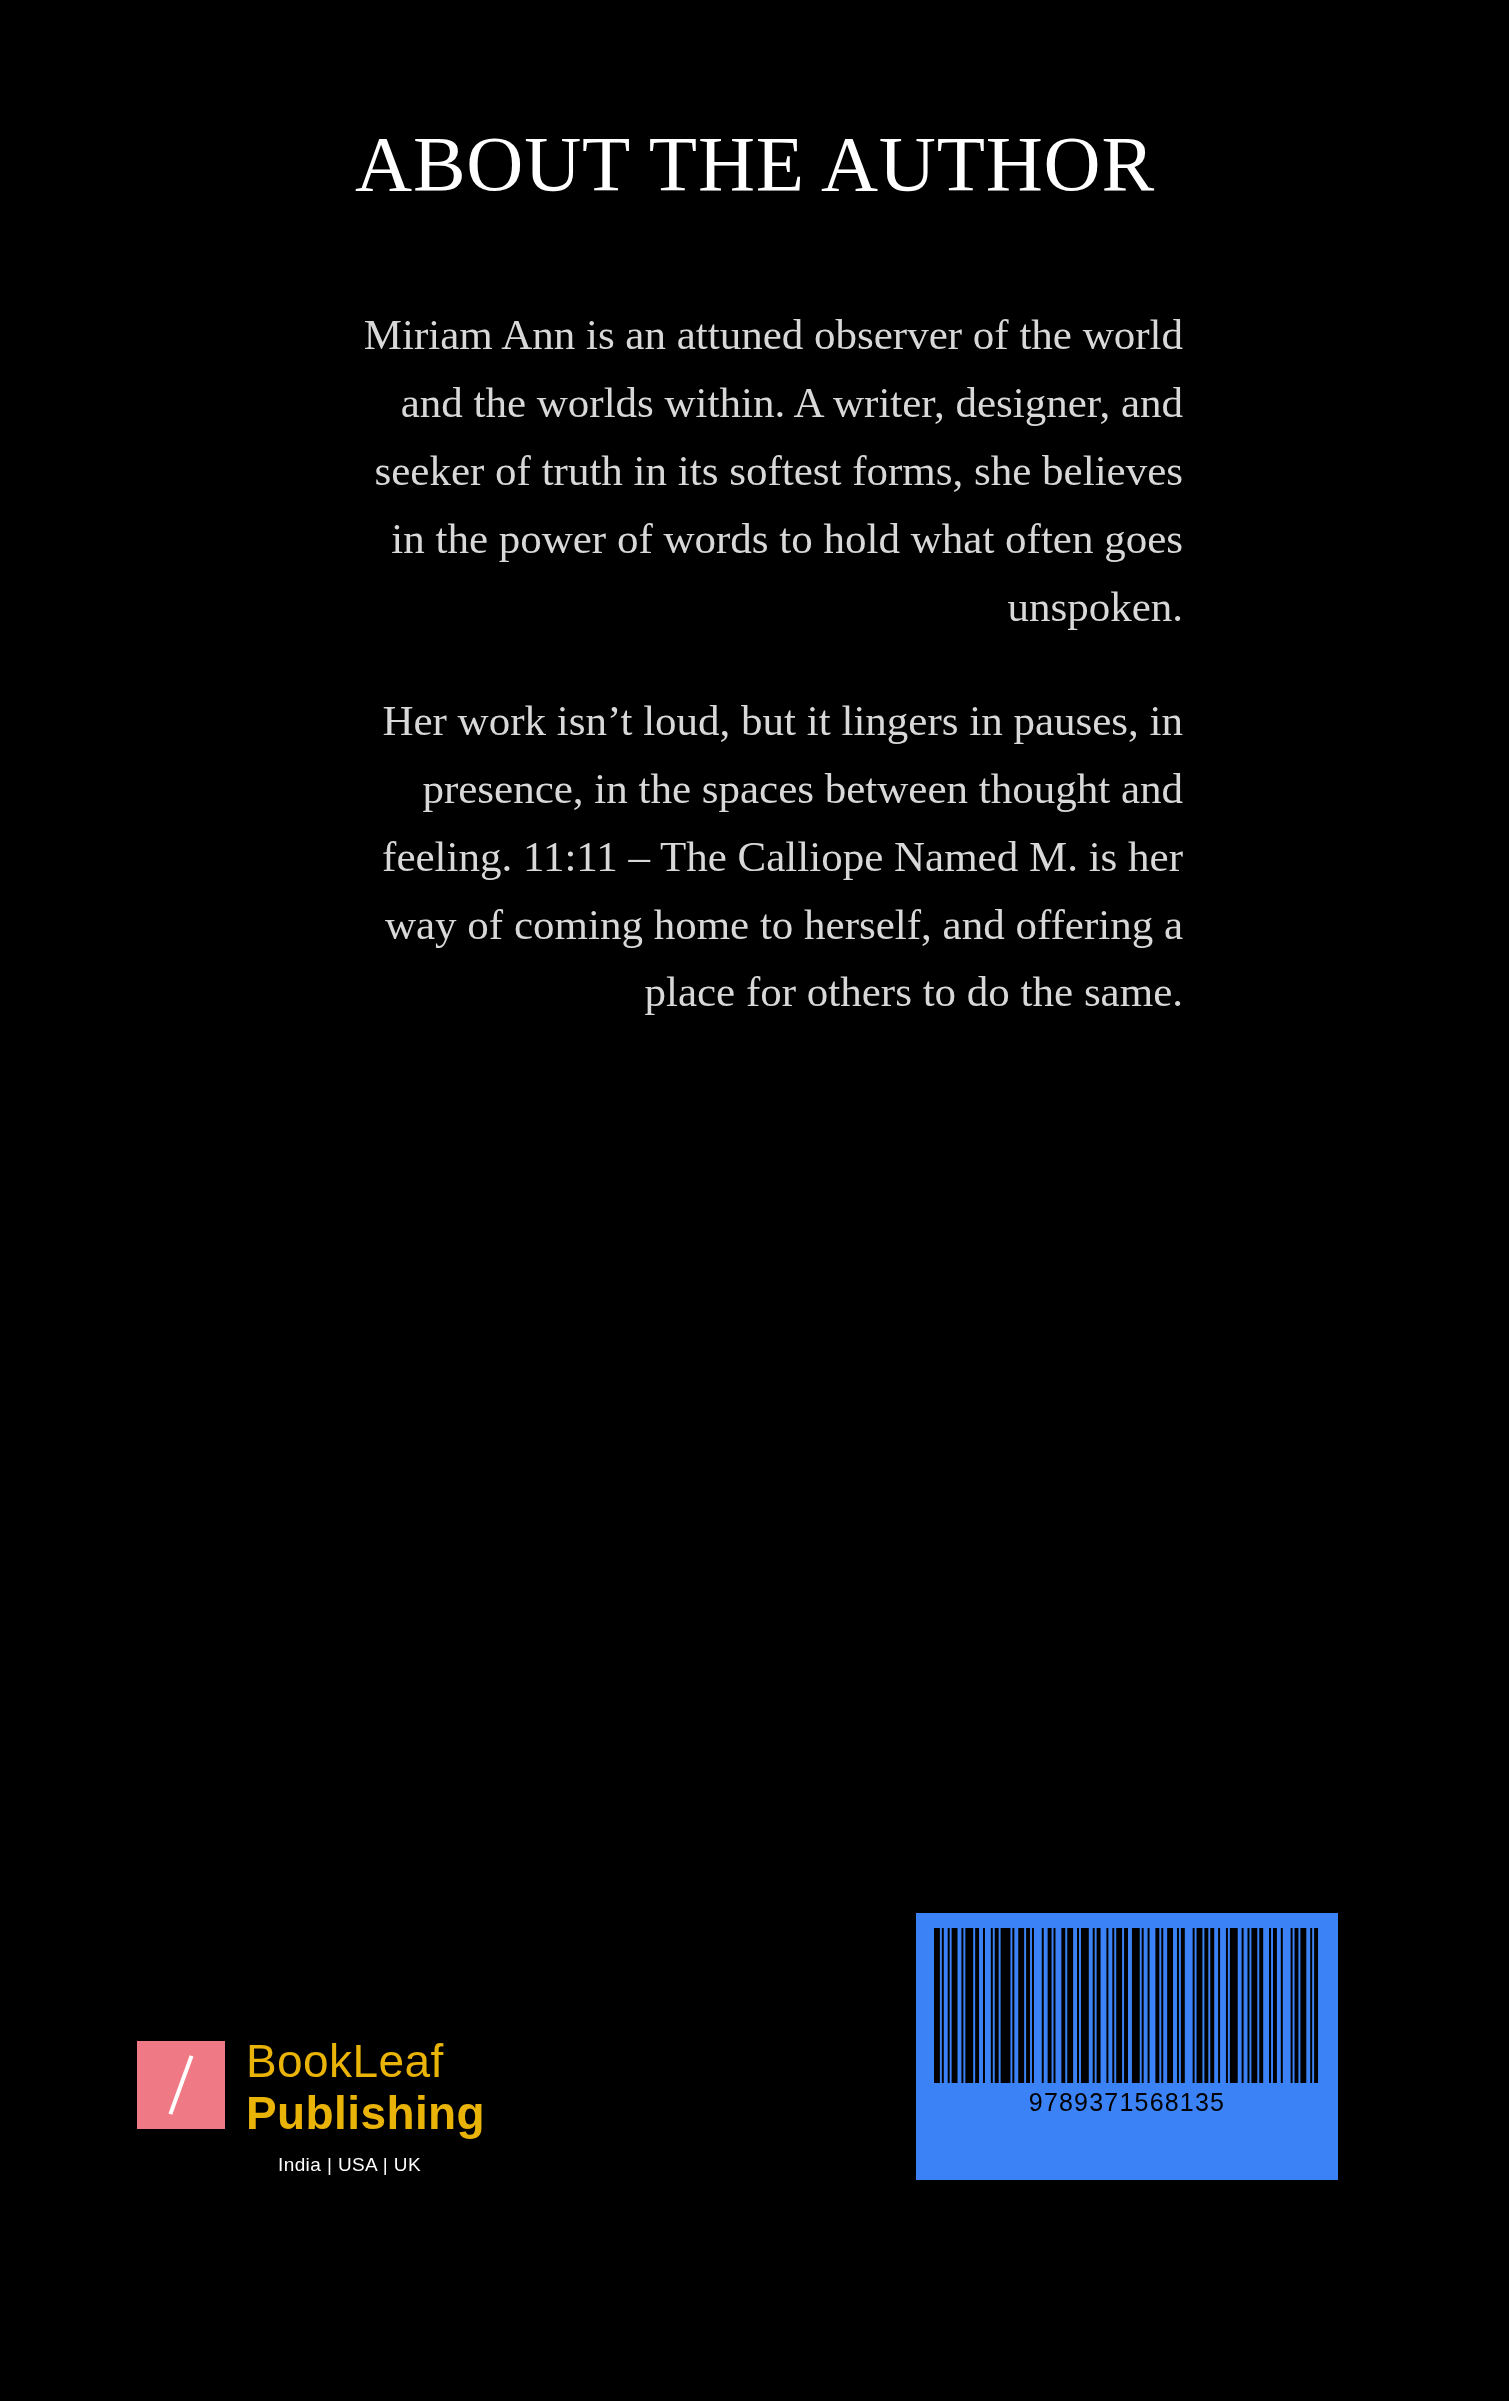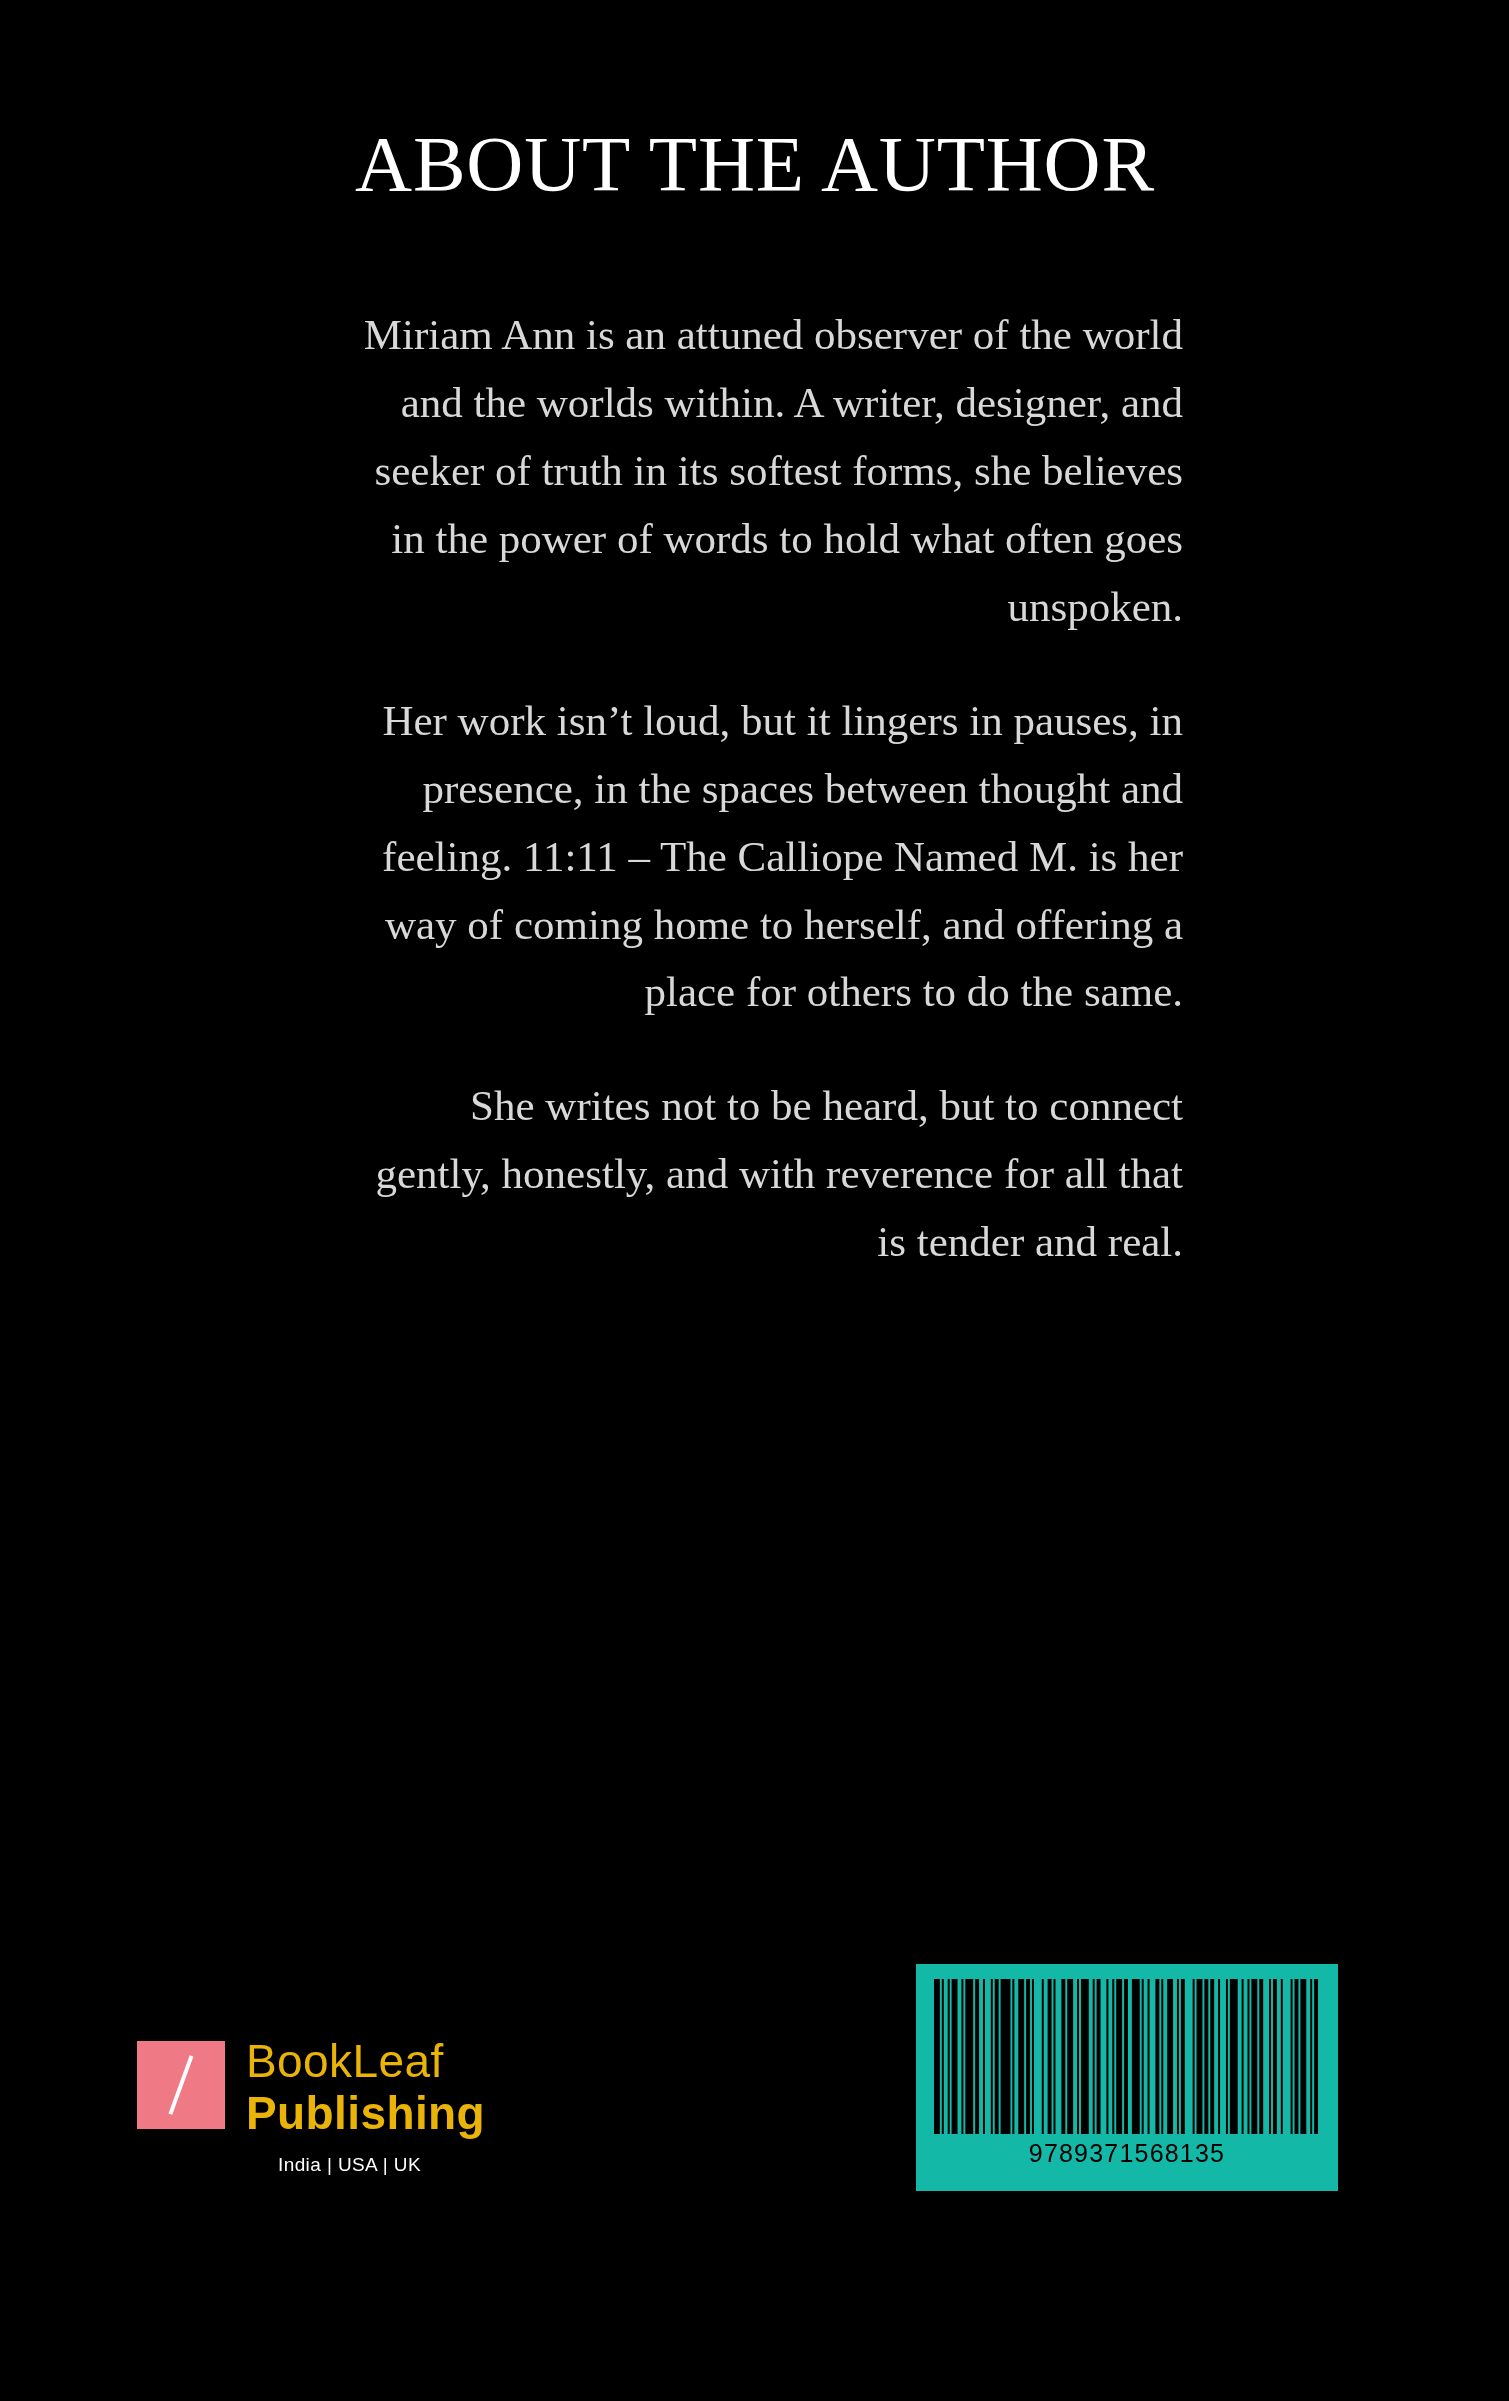--- a/index.html
+++ b/index.html
@@ -102,24 +102,24 @@
     font-family: "Liberation Sans", sans-serif;
     font-size: 19px;
     color: #ffffff;
     letter-spacing: 0.4px;
   }
 
   
   .barcode-box {
     position: absolute;
     left: 916px;
-    bottom: 210px;
+    bottom: 221px;
     width: 422px;
-    height: 227px;
-    background: #14b8a6;
+    height: 267px;
+    background: #3b82f6;
     box-sizing: border-box;
     padding: 14.7px 18px 0 18px;
   }
   .barcode-bars {
     height: 155px;
     width: 100%;
     display: block;
   }
   .barcode-number {
     text-align: center;
@@ -133,21 +133,20 @@
 </head>
 <body>
 
 <div class="page">
 
   <div class="about-title">ABOUT THE AUTHOR</div>
 
   <div class="bio">
     <p>Miriam Ann  is an attuned observer of the world and the worlds within. A writer, designer, and seeker of truth in its softest forms, she believes in the power of words to hold what often goes unspoken.</p>
     <p>Her work isn’t loud, but it lingers in pauses, in presence, in the spaces between thought and feeling. 11:11 – The Calliope Named M. is her way of coming home to herself, and offering a place for others to do the same.</p>
-    <p>She writes not to be heard, but to connect gently, honestly, and with reverence for all that is tender and real.</p>
   </div>
 
   <div class="publisher">
     <div class="pub-row">
       <div class="pub-mark"></div>
       <div class="pub-name">
         <span>BookLeaf</span>
         <span class="line2">Publishing</span>
       </div>
     </div>

